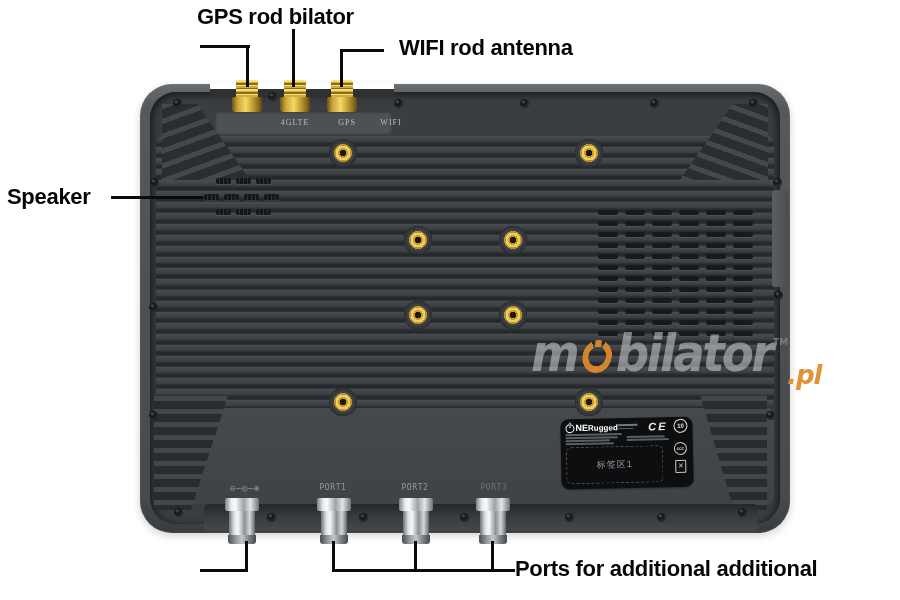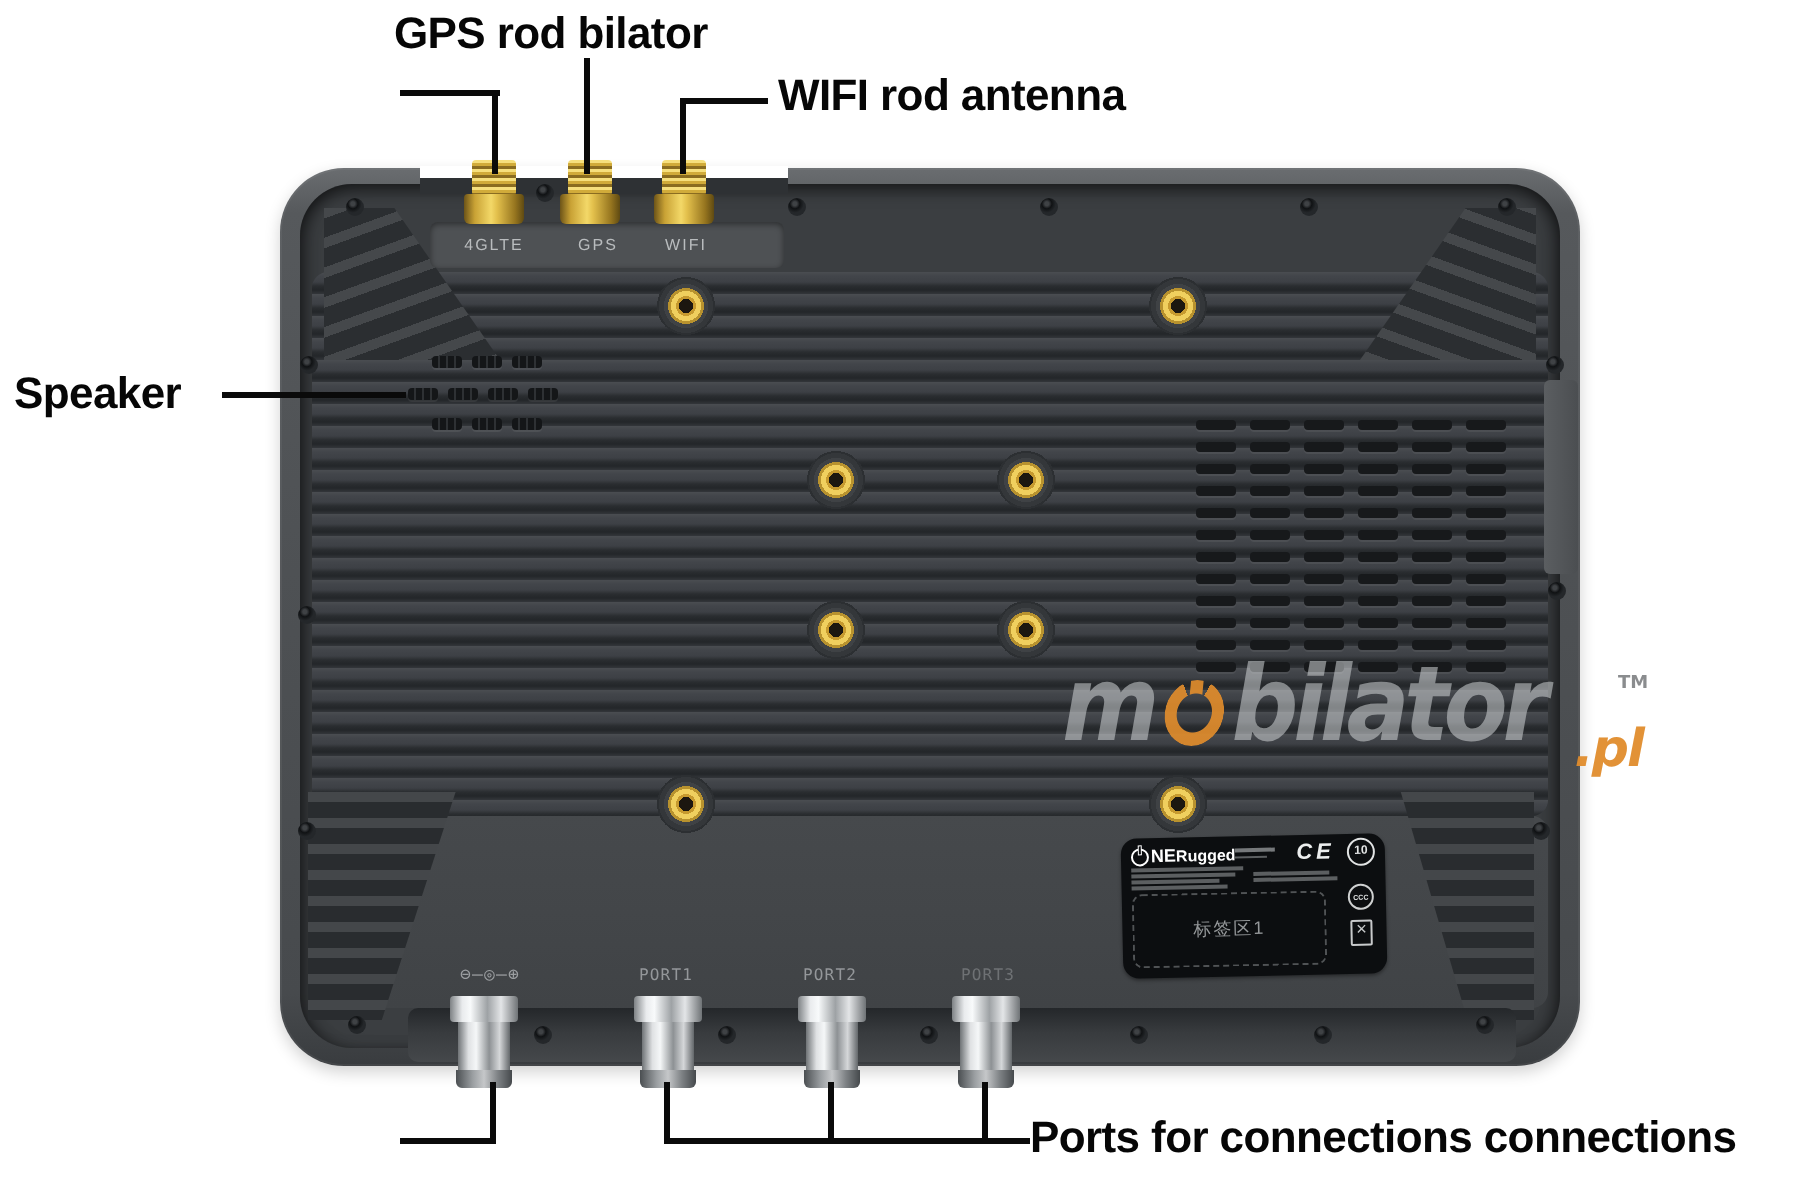--- a/index.html
+++ b/index.html
@@ -4,21 +4,21 @@
 <style>
   html,body{margin:0;padding:0;background:#fff;}
   .scene{position:relative;width:900px;height:600px;background:#ffffff;overflow:hidden;
          font-family:"Liberation Sans","DejaVu Sans",sans-serif;}
 
   
   .callout{position:absolute;z-index:7;font-weight:bold;font-size:22px;color:#060606;
            white-space:nowrap;letter-spacing:-0.3px;}
   .c-gps{left:197px;top:4px}
   .c-4g{left:21px;top:35px}
-  .c-wifi{left:389px;top:35px}
+  .c-wifi{left:399px;top:35px}
   .c-speaker{left:7px;top:184px}
   .c-power{left:29px;top:558px}
   .c-ports{left:515px;top:556px}
   .cline{position:absolute;z-index:7;background:#0a0a0a;}
   .ln-gps-v{left:292px;top:29px;width:3px;height:58px}
   .ln-4g-h{left:200px;top:45px;width:50px;height:3px}
   .ln-4g-v{left:246px;top:45px;width:3px;height:42px}
   .ln-wifi-v{left:340px;top:49px;width:3px;height:38px}
   .ln-wifi-h{left:340px;top:49px;width:44px;height:3px}
   .ln-sp-h{left:111px;top:196px;width:92px;height:3px}
@@ -58,22 +58,22 @@
         grid-template-columns:repeat(6,20px);grid-auto-rows:5px;gap:6px 7px;}
   .vent-slot{width:20px;height:5px;background:#17191b;border-radius:2px;
              box-shadow:0 1px 0 rgba(255,255,255,.06);}
   .spk-slot{position:absolute;width:15px;height:6px;border-radius:2px;z-index:3;
             background:repeating-linear-gradient(90deg,#141618 0 3px,#2e3134 3px 4px);
             box-shadow:0 1px 0 rgba(255,255,255,.07);}
   .notch{position:absolute;left:70px;top:-1px;width:184px;height:14px;z-index:2;
          background:linear-gradient(180deg,#ffffff 0 6px,#2e3134 6px);}
   .astrip{position:absolute;left:75px;top:27px;width:177px;height:23px;z-index:3;
           background:#4e5154;border-radius:4px;box-shadow:inset 0 1px 3px rgba(0,0,0,.45);}
-  .alabel{position:absolute;top:7px;transform:translateX(-50%);font-family:Liberation Sans, sans-serif;
-          font-size:8px;color:#b9bcbe;letter-spacing:1px;}
+  .alabel{position:absolute;top:7px;transform:translateX(-50%);font-family:Liberation Serif, serif;
+          font-size:8px;color:#b9bcbe;letter-spacing:1px;margin-left:48px;}
   .al-0{left:32px}.al-1{left:84px}.al-2{left:128px}
   .sma{position:absolute;top:-4px;width:30px;height:33px;z-index:4;}
   .sma-thread{position:absolute;left:4px;top:0;width:22px;height:18px;border-radius:2px;
               background:repeating-linear-gradient(180deg,#f6df7d 0 1.5px,#d1ab3a 1.5px 3px,#8a6c20 3px 4.5px);}
   .sma-nut{position:absolute;left:0;top:17px;width:30px;height:15px;border-radius:2px 2px 3px 3px;
            background:linear-gradient(90deg,#6d5418,#c9a235 18%,#f3d868 45%,#e3c04c 55%,#96751f 85%,#5f4a12);}
   .side-cover{position:absolute;left:632px;top:106px;width:17px;height:97px;z-index:2;
               background:linear-gradient(90deg,#5b5e61,#4b4e51);border-radius:3px;}
   .band{position:absolute;left:64px;top:420px;width:554px;height:27px;z-index:2;border-radius:5px;
         background:linear-gradient(180deg,#24272a,#383b3e 45%,#45484b);}
@@ -133,21 +133,21 @@
   .wm-power{position:relative;width:33px;height:33px;margin:0 4px 2px 6px;border-radius:50%;
      background:conic-gradient(from 0deg,transparent 0 28deg,rgba(224,140,44,.92) 28deg 332deg,transparent 332deg);
      -webkit-mask:radial-gradient(circle,transparent 0 9.5px,#000 10px);
      mask:radial-gradient(circle,transparent 0 9.5px,#000 10px);
      transform:skewX(-6deg);}
   .wm-power::after{content:'';position:absolute;left:50%;top:-5px;width:7px;height:16px;
      margin-left:-3.5px;background:rgba(224,140,44,.92);border-radius:3px;}
   .wm-pl{position:absolute;left:755px;top:360px;z-index:7;font-family:"DejaVu Sans",sans-serif;
          font-style:italic;font-weight:bold;font-size:26px;letter-spacing:-1px;color:rgba(224,140,44,.95);margin-left:32px;}
   .wm-tm{position:absolute;left:773px;top:337px;z-index:7;font-family:"DejaVu Sans",sans-serif;
-         font-weight:bold;font-size:9px;color:rgba(125,128,130,.9);margin-left:36px;}
+         font-weight:bold;font-size:9px;color:rgba(125,128,130,.9);}
 </style>
 </head>
 <body>
 
 <div class="scene">
 
   <div class="device" id="device">
     <div class="shell"></div>
     <div class="bodyp"></div>
     <div class="ribs"></div>
@@ -340,21 +340,21 @@
     <span class="wm-t">m</span>
     <span class="wm-power"></span>
     <span class="wm-t">bilator</span>
   </div>
   <span class="wm-pl">.pl</span>
   <span class="wm-tm">TM</span>
 
   <div class="callout c-gps">GPS rod bilator</div>
   <div class="callout c-wifi">WIFI rod antenna</div>
   <div class="callout c-speaker">Speaker</div>
-  <div class="callout c-ports">Ports for connections connections</div>
+  <div class="callout c-ports">Ports for additional additional</div>
 
   <div class="cline ln-gps-v"></div>
   <div class="cline ln-4g-h"></div>
   <div class="cline ln-4g-v"></div>
   <div class="cline ln-wifi-v"></div>
   <div class="cline ln-wifi-h"></div>
   <div class="cline ln-sp-h"></div>
   <div class="cline ln-pw-v"></div>
   <div class="cline ln-pw-h"></div>
   <div class="cline ln-p1-v"></div>

